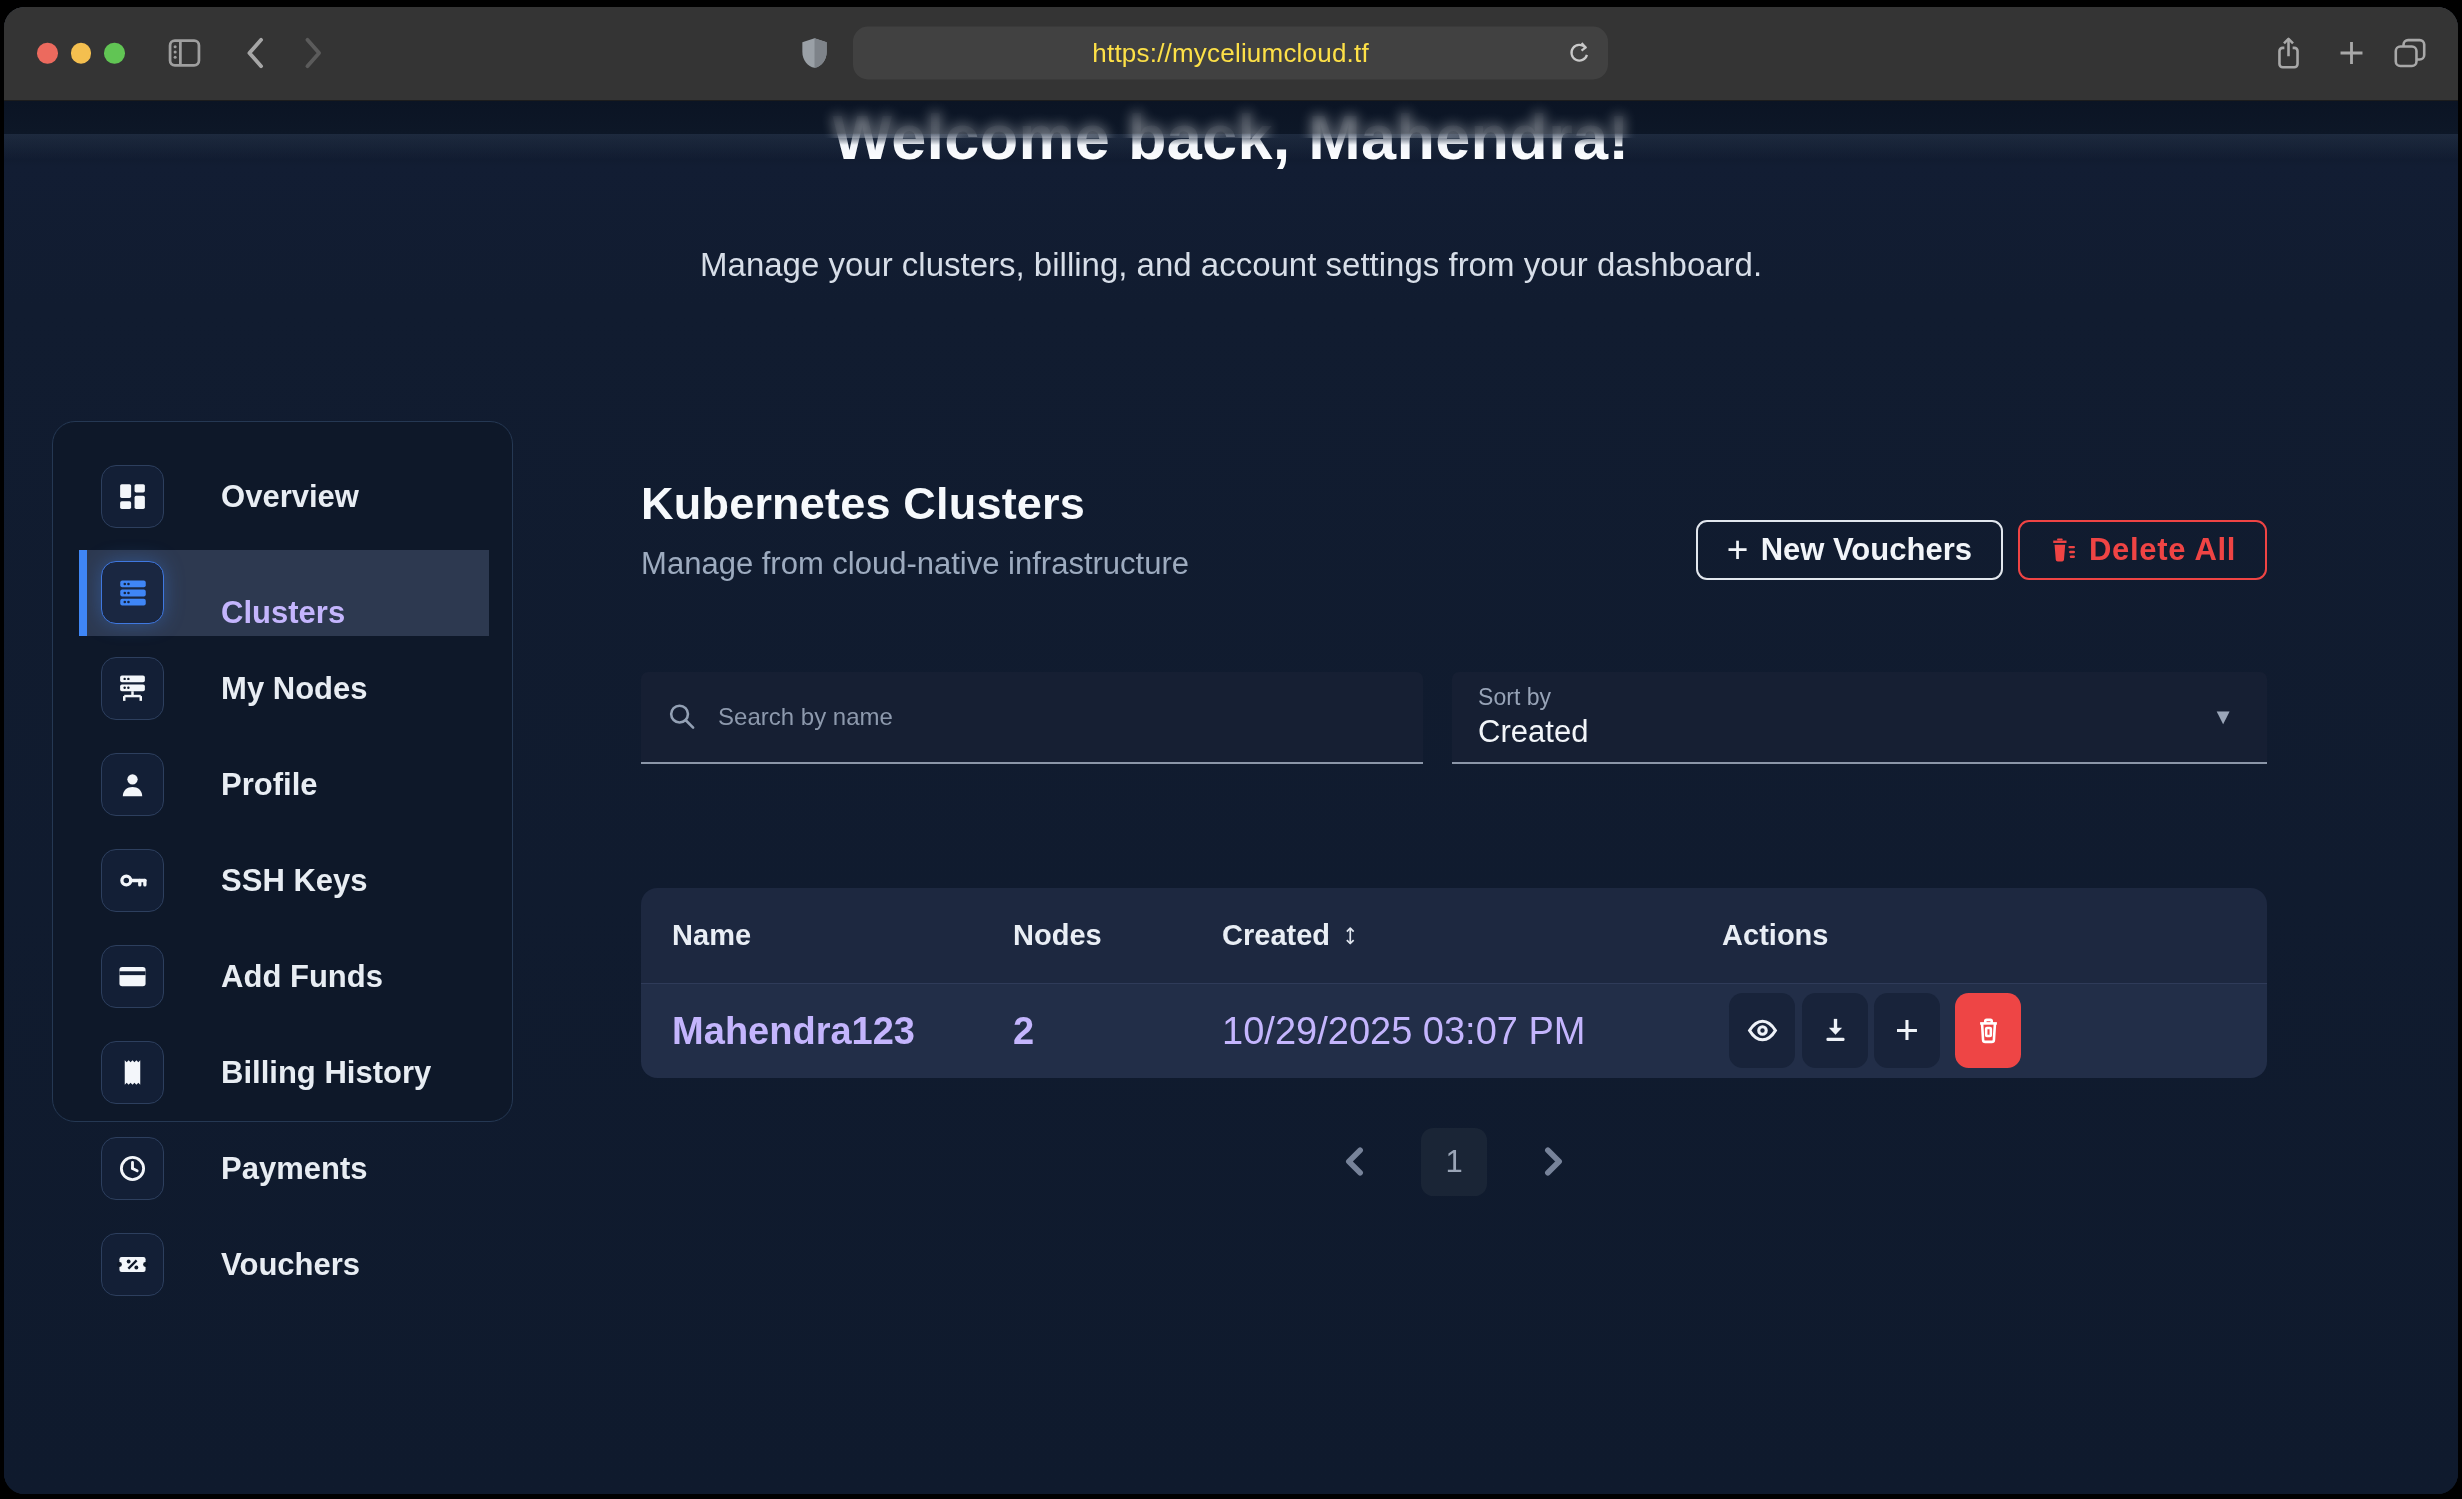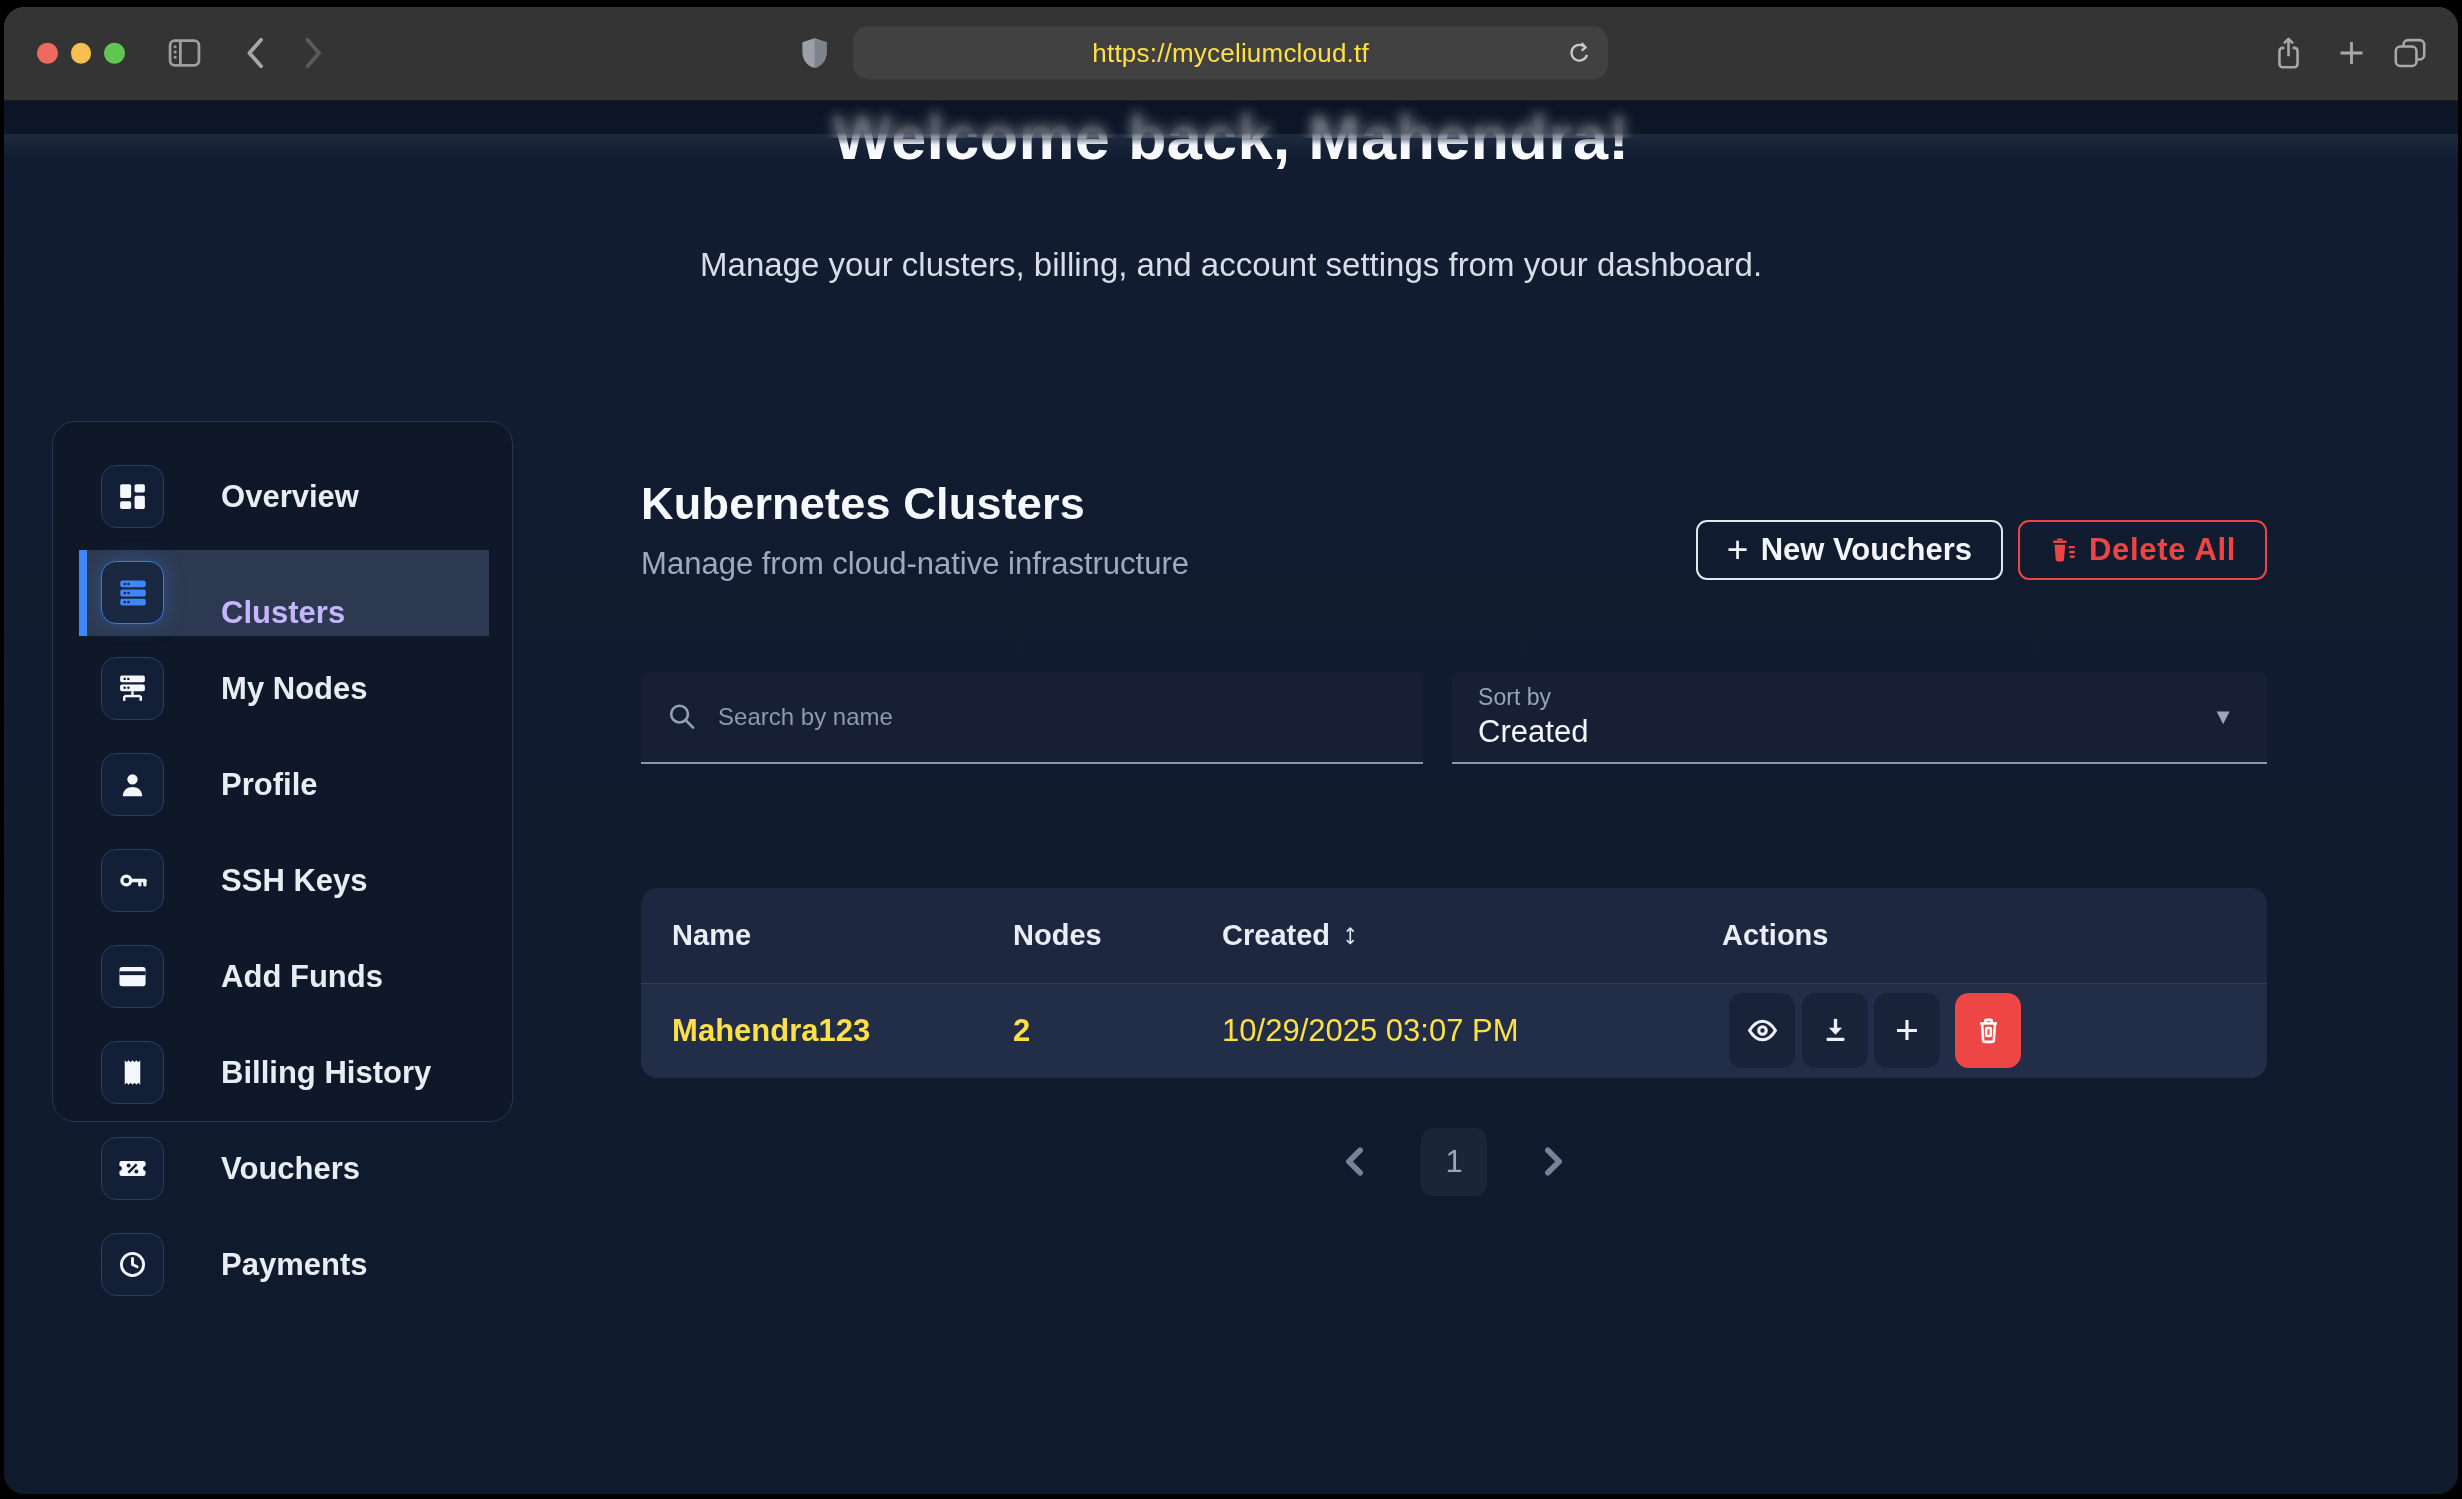--- a/index.html
+++ b/index.html
@@ -81,21 +81,21 @@
   .sort-value{position:absolute;left:26px;bottom:12.3px;color:#f2f5f9;font-size:31px;font-weight:500;}
   .sort-caret{position:absolute;right:33px;top:50%;transform:translateY(-50%);color:#9aa5b8;font-size:22px;}
 
   
   .table{position:absolute;left:637px;right:191px;top:787px;border-radius:16.4px;overflow:hidden;}
   .thead{position:relative;height:95px;background:#1d2840;}
   .trow{position:relative;height:95px;background:#222e48;border-top:1.4px solid #2f3b59;}
   .cell{position:absolute;top:50%;transform:translateY(-50%);white-space:nowrap;}
   .c1{left:31px;}.c2{left:372px;}.c3{left:581px;}.c4{left:1081px;}
   .th{color:#e9eef5;font-size:29px;font-weight:700;display:flex;align-items:center;gap:9.6px;text-align:right;}
-  .td{color:#fde047;font-size:31px;}
+  .td{color:#c4b5fd;font-size:38px;}
   .td.name{font-weight:600;}
   .td.nodes{font-weight:600;}
   .action-btn{position:absolute;top:9.6px;width:66px;height:75px;border-radius:13.7px;border:none;
     background:#18233a;display:flex;align-items:center;justify-content:center;cursor:pointer;}
   .a-eye{left:1088px;}.a-download{left:1161px;}.a-add{left:1233px;}
   .a-delete{left:1314px;background:#ee4545;}
   .a-add .row-plus{color:#f0f4f9;font-size:41px;font-weight:400;line-height:1;}
 
   
   .pagination{position:absolute;left:637px;width:1626px;top:1027px;display:flex;align-items:center;justify-content:center;gap:53px;}
@@ -290,44 +290,44 @@
           <svg width="31" height="31" viewBox="0 0 24 24" fill="#f3f6fa">
             <path d="M6 2.5 L7.5 4 L9 2.5 L10.5 4 L12 2.5 L13.5 4 L15 2.5 L16.5 4 L18 2.5 V21.5 L16.5 20 L15 21.5 L13.5 20 L12 21.5 L10.5 20 L9 21.5 L7.5 20 L6 21.5 Z"></path>
           </svg>
         </span>
         <span class="nav-label">Billing History</span>
       </div>
 
       <div class="nav-item">
 
         <span class="icon-box">
+          <svg width="31" height="31" viewBox="0 0 24 24">
+            <circle cx="12" cy="12" r="8.6" fill="none" stroke="#f3f6fa" stroke-width="2.2"></circle>
+            <g stroke="#f3f6fa" stroke-width="2.2" stroke-linecap="round">
+              <line x1="12" y1="12" x2="12" y2="7.2"></line>
+                <line x1="12" y1="12" x2="15.6" y2="13.8"></line>
+            </g>
+          </svg>
+        </span>
+        <span class="nav-label">Payments</span>
+      </div>
+
+      <div class="nav-item">
+
+        <span class="icon-box">
           <svg width="33" height="33" viewBox="0 0 24 24">
             <rect x="2.5" y="6.5" width="19" height="11" rx="1.6" fill="#f3f6fa"></rect>
             <circle cx="2.5" cy="12" r="1.8" fill="#0e1829"></circle>
               <circle cx="21.5" cy="12" r="1.8" fill="#0e1829"></circle>
             <line x1="9" y1="15" x2="15" y2="9" stroke="#0e1829" stroke-width="1.7"></line>
             <circle cx="9.2" cy="9.8" r="1.4" fill="#0e1829"></circle>
               <circle cx="14.8" cy="14.2" r="1.4" fill="#0e1829"></circle>
           </svg>
         </span>
         <span class="nav-label">Vouchers</span>
-      </div>
-
-      <div class="nav-item">
-
-        <span class="icon-box">
-          <svg width="31" height="31" viewBox="0 0 24 24">
-            <circle cx="12" cy="12" r="8.6" fill="none" stroke="#f3f6fa" stroke-width="2.2"></circle>
-            <g stroke="#f3f6fa" stroke-width="2.2" stroke-linecap="round">
-              <line x1="12" y1="12" x2="12" y2="7.2"></line>
-                <line x1="12" y1="12" x2="15.6" y2="13.8"></line>
-            </g>
-          </svg>
-        </span>
-        <span class="nav-label">Payments</span>
       </div>
     </nav>
 
     <div class="main-header">
       <div>
         <h2 class="page-title">Kubernetes Clusters</h2>
         <p class="page-sub">Manage from cloud-native infrastructure</p>
       </div>
       <div class="actions">
         <button class="btn btn-new">

